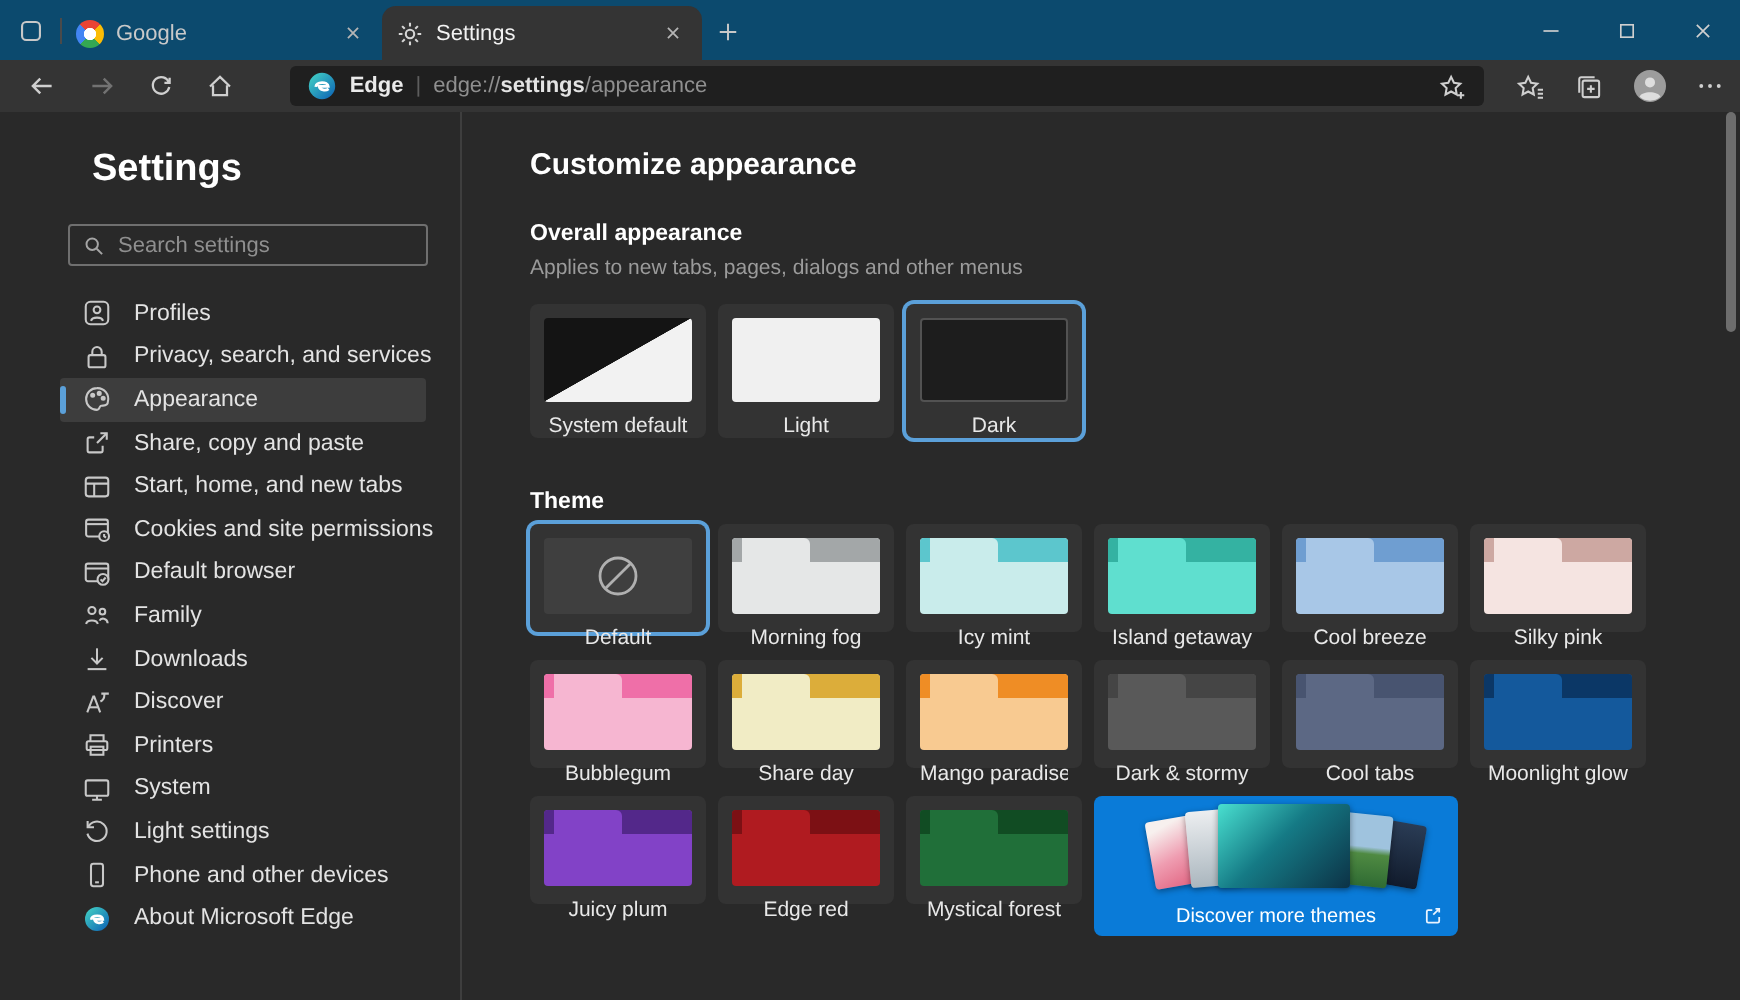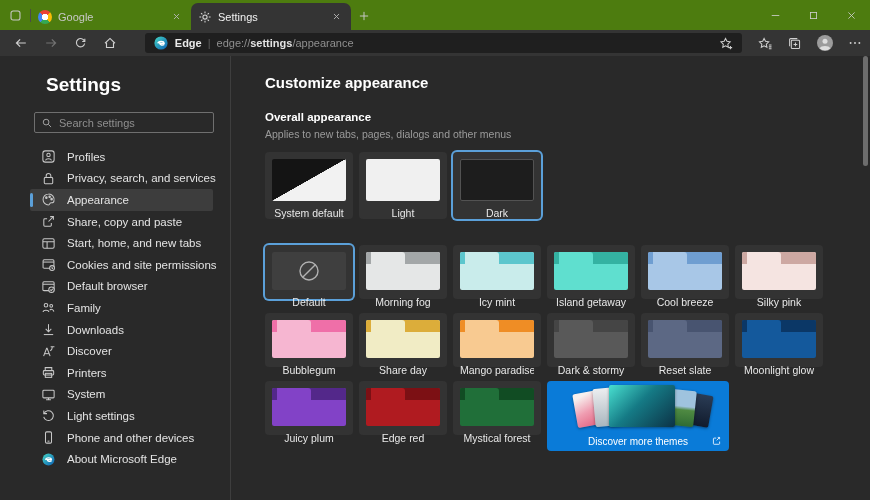--- a/index.html
+++ b/index.html
@@ -5,21 +5,21 @@
   * { margin:0; padding:0; box-sizing:border-box; }
   html,body { width:870px; height:500px; overflow:hidden; }
   body {
     font-family:"Liberation Sans", sans-serif;
     background:#292929; color:#fff;
     -webkit-font-smoothing:antialiased;
   }
   .window { width:870px; height:500px; display:flex; flex-direction:column; }
 
   
-  .titlebar { height:30px; background:#4d7c0f; display:flex; align-items:flex-end; flex:none; }
+  .titlebar { height:30px; background:#0c4a6e; display:flex; align-items:flex-end; flex:none; }
   .tab-actions { width:30px; height:30px; display:flex; align-items:center; justify-content:center; color:#c8c8c8; }
   .tab-sep { width:1px; height:13px; background:#4a4a4a; margin-bottom:8px; }
   .tab { width:160px; height:27px; display:flex; align-items:center; gap:6px; padding:0 7px; border-radius:7px 7px 0 0; color:#c9c9c9; }
   .tab.active { background:#343434; color:#f2f2f2; }
   .tab-title { flex:1; font-size:11px; white-space:nowrap; overflow:hidden; text-overflow:ellipsis; }
   .tab-close { width:16px; height:16px; display:flex; align-items:center; justify-content:center; border-radius:3px; color:#b5b5b5; }
   .new-tab { width:26px; height:26px; display:flex; align-items:center; justify-content:center; color:#c8c8c8; margin-bottom:1px; }
   .titlebar-spacer { flex:1; }
   .win-btn { width:38px; height:30px; display:flex; align-items:center; justify-content:center; color:#d0d0d0; align-self:flex-start; }
 
@@ -441,20 +441,21 @@
           <div class="opt-card">
             <div class="opt-preview light"></div>
             <div class="opt-label">Light</div>
           </div>
           <div class="opt-card selected">
             <div class="opt-preview dark"></div>
             <div class="opt-label">Dark</div>
           </div>
         </div>
 
+      <div class="section-h">Theme</div>
       <div class="theme-grid" id="theme-grid">
         <div class="theme-card selected">
             <div class="theme-preview none">
               <span class="ic">
                 <svg width="26" height="26" viewBox="0 0 26 26" fill="none" stroke="#b0b0b0" stroke-width="1.4">
                   <circle cx="13" cy="13" r="9"></circle>
                   <path d="M6.7 19.3L19.3 6.7"></path>
                 </svg>
               </span>
             </div>
@@ -521,21 +522,21 @@
               <span class="strip" style="background: rgb(69, 69, 69);"></span>
               <span class="ftab" style="background: rgb(89, 89, 89);"></span>
             </div>
             <div class="theme-label">Dark &amp; stormy</div>
           </div>
           <div class="theme-card">
             <div class="theme-preview" style="background: rgb(92, 104, 132);">
               <span class="strip" style="background: rgb(72, 84, 112);"></span>
               <span class="ftab" style="background: rgb(92, 104, 132);"></span>
             </div>
-            <div class="theme-label">Reset slate</div>
+            <div class="theme-label">Cool tabs</div>
           </div>
           <div class="theme-card">
             <div class="theme-preview" style="background: rgb(20, 89, 156);">
               <span class="strip" style="background: rgb(11, 55, 102);"></span>
               <span class="ftab" style="background: rgb(20, 89, 156);"></span>
             </div>
             <div class="theme-label">Moonlight glow</div>
           </div>
           <div class="theme-card">
             <div class="theme-preview" style="background: rgb(130, 66, 199);">

